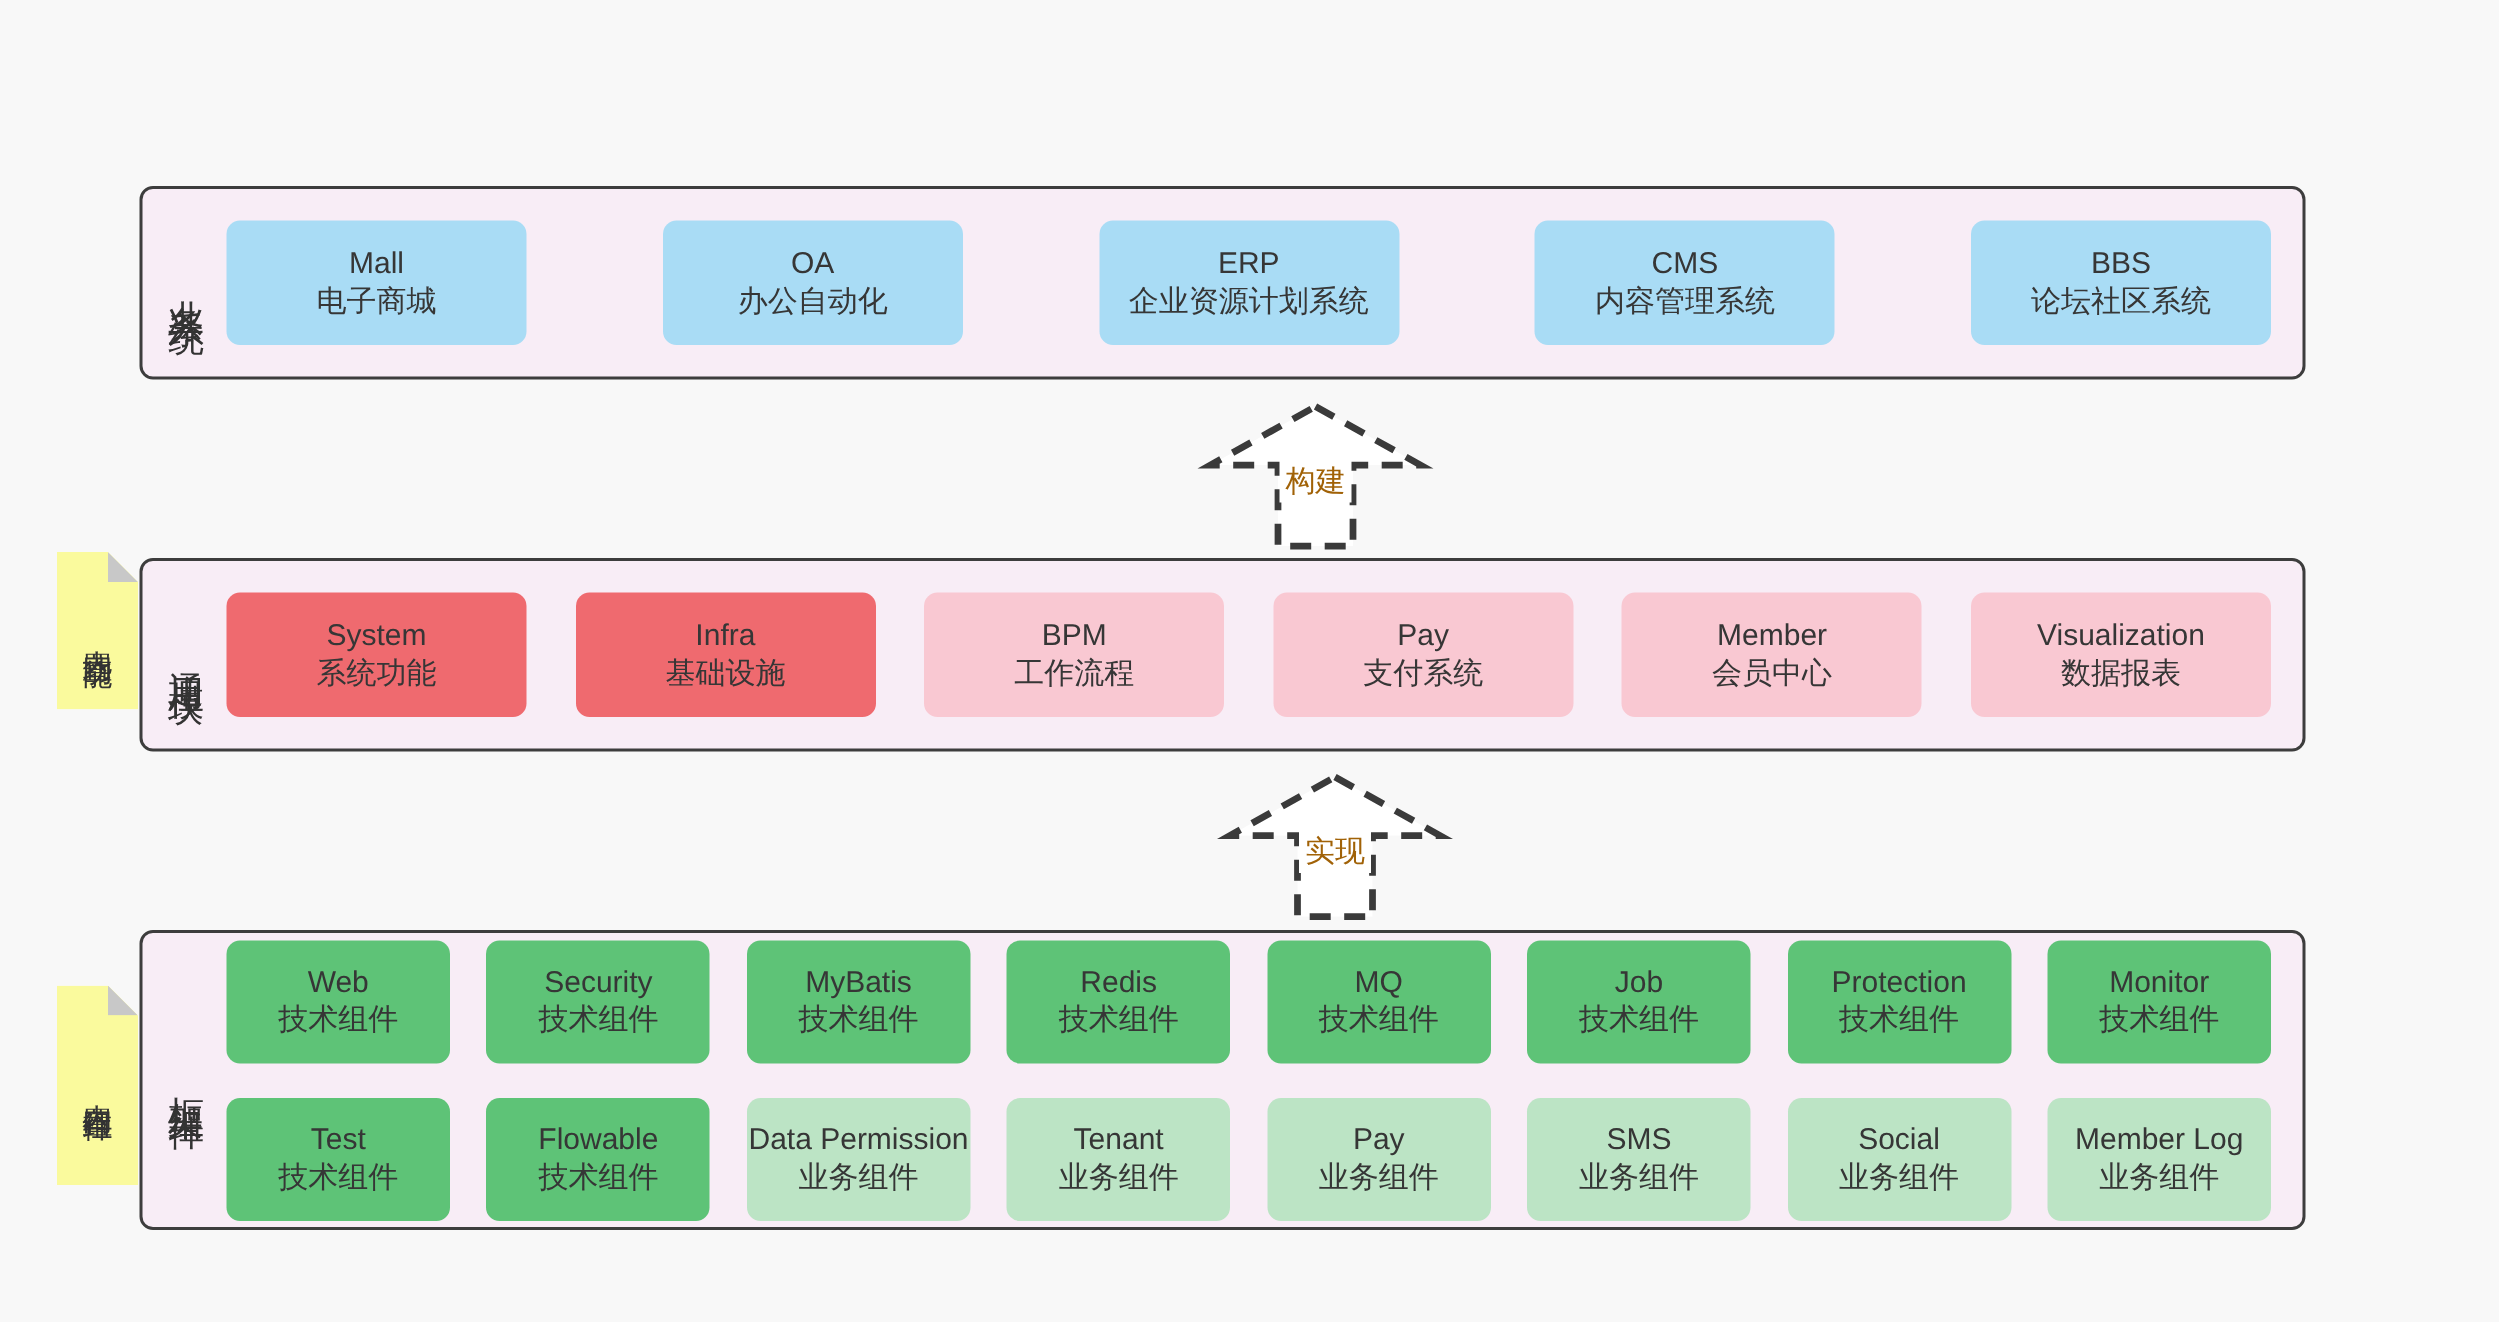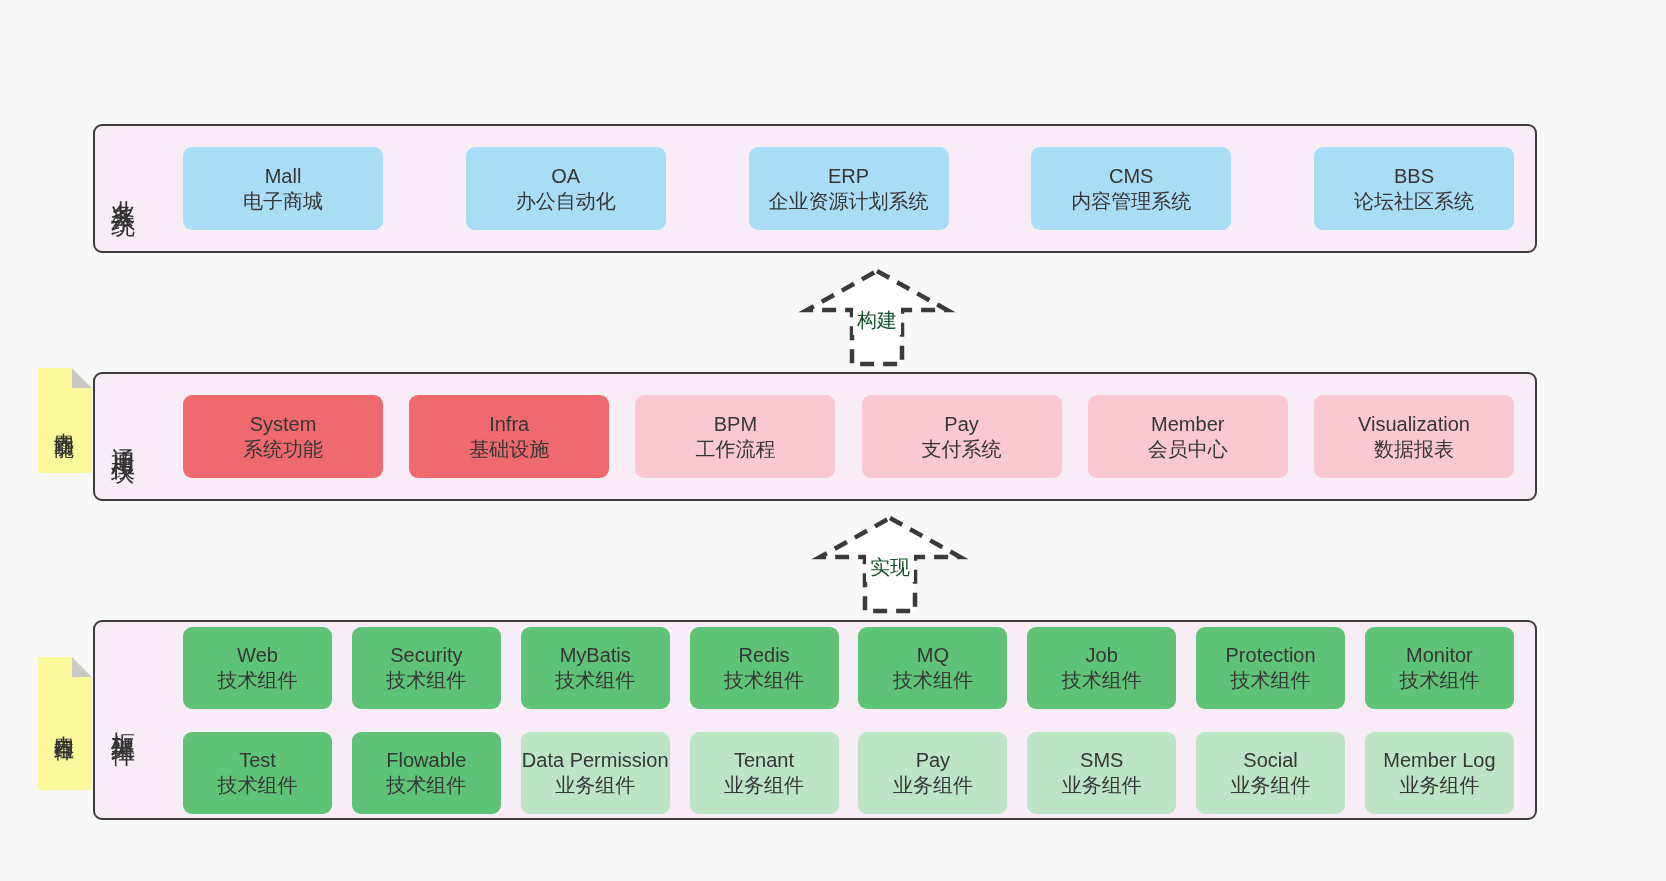--- a/index.html
+++ b/index.html
@@ -42,21 +42,21 @@
     color: #333;
   }
   .panel-content {
     flex: 1;
     display: flex;
     flex-direction: column;
     justify-content: center;
     gap: 23px;
     padding-right: 21px;
   }
-  .row { display: flex; justify-content: space-between; margin-left: 32px; }
+  .row { display: flex; justify-content: space-between; }
 
   
   .box {
     border-radius: 9px;
     display: flex;
     flex-direction: column;
     align-items: center;
     justify-content: center;
     text-align: center;
     line-height: 1.22;
@@ -103,21 +103,21 @@
   #arrow-build     { left: 797px; top: 268px; }
   #arrow-implement { left: 810px; top: 515px; }
   .arrow svg { display: block; }
   .arrow-label {
     position: absolute;
     left: 50%; top: 38px;
     transform: translateX(-50%);
     background: #ffffff;
     font-size: 20px;
     padding: 1px 4px;
-    color: #14532d;
+    color: #a16207;
     white-space: nowrap;
   }
 </style>
 </head>
 <body>
 
 <div class="panel" id="panel-business">
   <div class="panel-label">
     <span>业务系统</span>
   </div>

